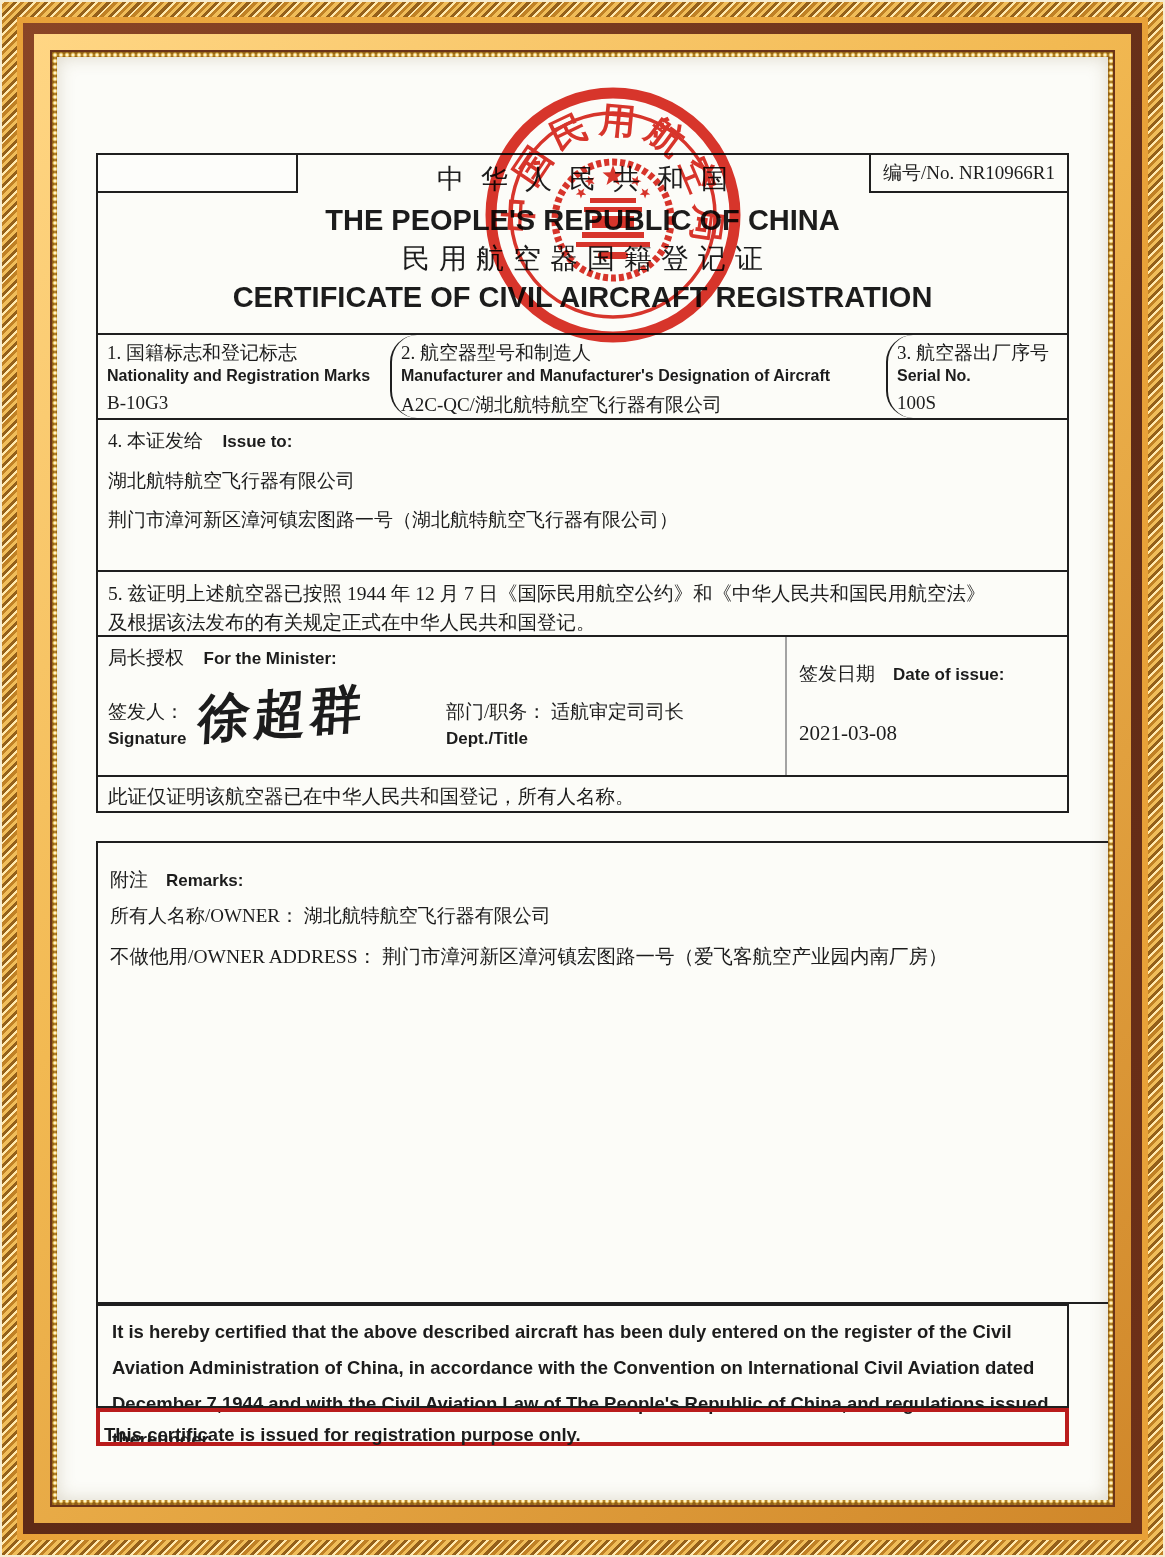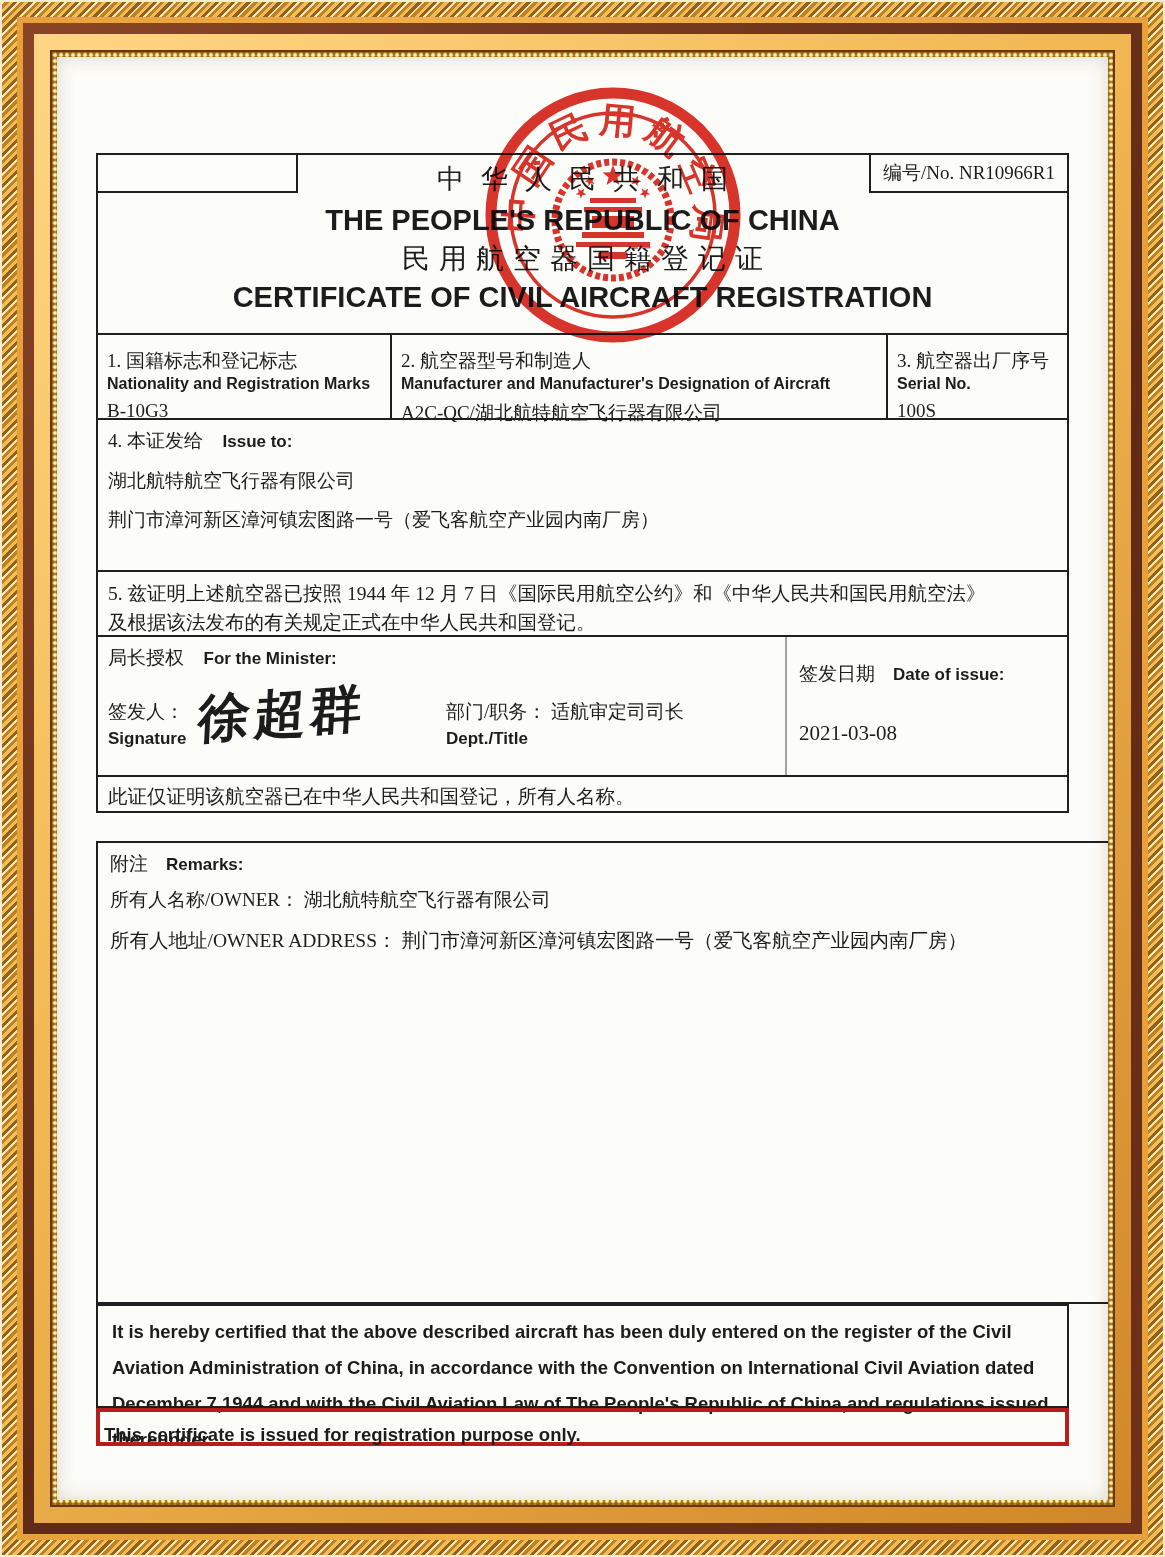--- a/index.html
+++ b/index.html
@@ -25,21 +25,21 @@
   .corner-box{left:0;top:0;width:200px;height:38px;border-right:2px solid #1f1f1f;border-bottom:2px solid #1f1f1f;background:#fdfdfa;}
   .num-box{right:0;top:0;width:198px;height:38px;border-left:2px solid #1f1f1f;border-bottom:2px solid #1f1f1f;
            font-size:19px;text-align:center;line-height:36px;white-space:nowrap;margin-left:20px;}
   .titles{left:0;right:0;top:6px;text-align:center;}
   .t-cn1{font-size:27px;letter-spacing:17px;text-indent:17px;}
   .t-en1{font-family:"Liberation Sans","DejaVu Sans",sans-serif;font-weight:700;font-size:29px;margin-top:7px;}
   .t-cn2{font-size:28px;letter-spacing:9px;text-indent:9px;margin-top:3px;}
   .t-en2{font-family:"Liberation Sans","DejaVu Sans",sans-serif;font-weight:700;font-size:29px;margin-top:3px;}
   .row{left:0;width:100%;border-top:2px solid #1f1f1f;}
   .row1{top:178px;height:85px;}
-  .cell{position:absolute;top:0;bottom:0;padding:13px 9px;box-sizing:border-box;}
+  .cell{position:absolute;top:0;bottom:0;padding:5px 9px;box-sizing:border-box;border-radius:27px;}
   .c1{left:0;width:292px;}
   .c2{left:292px;width:496px;border-left:2px solid #1f1f1f;}
   .c3{left:788px;right:0;border-left:2px solid #1f1f1f;}
   .lab-cn{font-size:19px;}
   .lab-en{font-family:"Liberation Sans","DejaVu Sans",sans-serif;font-weight:700;font-size:16px;margin-top:1px;white-space:nowrap;}
   .val{font-size:19px;margin-top:7px;}
   .row2{top:263px;height:152px;padding:8px 10px;box-sizing:border-box;}
   .issue-line{font-size:19px;}
   .en-b{font-family:"Liberation Sans","DejaVu Sans",sans-serif;font-weight:700;font-size:17px;}
   .issue-v1{font-size:19px;margin-top:14px;}
@@ -49,21 +49,21 @@
   .minister-label{position:absolute;left:10px;top:8px;font-size:19px;}
   .sig-label{position:absolute;left:10px;top:62px;font-size:19px;}
   .sig-label-en{position:absolute;left:10px;top:92px;}
   .sig-name{position:absolute;left:100px;top:42px;font-size:52px;font-weight:700;letter-spacing:4px;
             transform:rotate(-4deg) skewX(-7deg);}
   .dept-line{position:absolute;left:348px;top:62px;font-size:19px;}
   .dept-en{position:absolute;left:348px;top:92px;}
   .date-cell{position:absolute;left:687px;top:0;bottom:0;right:0;border-left:2px solid #a3a3a3;padding:24px 12px;box-sizing:border-box;}
   .date-val{margin-top:34px;font-size:21px;}
   .row5{top:620px;height:40px;padding:6px 10px;box-sizing:border-box;font-size:19.5px;}
-  .remarks-box{left:39px;top:784px;width:1032px;height:463px;border:2px solid #1f1f1f;padding:8px 12px;}
+  .remarks-box{left:39px;top:784px;width:1032px;height:463px;border:2px solid #1f1f1f;padding:24px 12px;}
   .remark-owner{font-size:19px;margin-top:10px;}
   .remark-addr{font-size:19.5px;margin-top:9px;width:900px;line-height:37px;}
   .cert-box{left:39px;top:1247px;width:973px;height:104px;border:2px solid #1f1f1f;padding:8px 14px;}
   .cert-text{font-family:"Liberation Sans","DejaVu Sans",sans-serif;font-weight:700;font-size:18.5px;line-height:36px;}
   .purpose-box{left:39px;top:1351px;width:973px;height:38px;border:4px solid #b91c1c;padding:5px 4px;}
   .gap8{display:inline-block;width:10px;}
   
   .seal{position:absolute;left:421px;top:23px;width:270px;height:270px;z-index:5;
         mix-blend-mode:multiply;opacity:.93;}
 </style>
@@ -111,21 +111,21 @@
         </div>
       </div>
 
       <div class="abs row row2">
         <div class="issue-line">
           <span>4. 本证发给</span>
           <span class="gap8"></span>
           <span class="en-b">Issue to:</span>
         </div>
         <div class="issue-v1">湖北航特航空飞行器有限公司</div>
-        <div class="issue-v2">荆门市漳河新区漳河镇宏图路一号（爱飞客航空产业园内南厂房）</div>
+        <div class="issue-v2">荆门市漳河新区漳河镇宏图路一号（湖北航特航空飞行器有限公司）</div>
       </div>
 
       <div class="abs row row3">
         <div>5. 兹证明上述航空器已按照 1944 年 12 月 7 日《国际民用航空公约》和《中华人民共和国民用航空法》</div>
         <div>及根据该法发布的有关规定正式在中华人民共和国登记。</div>
       </div>
 
       <div class="abs row row4">
         <div class="minister-label">
           <span>局长授权</span>
@@ -153,21 +153,21 @@
       <div class="abs row row5">此证仅证明该航空器已在中华人民共和国登记，所有人名称。</div>
     </div>
 
     <div class="abs remarks-box">
       <div>
         <span class="lab-cn">附注</span>
         <span class="gap8"></span>
         <span class="en-b">Remarks:</span>
       </div>
       <div class="remark-owner">所有人名称/OWNER： 湖北航特航空飞行器有限公司</div>
-      <div class="remark-addr">所有人地址/OWNER ADDRESS： 荆门市漳河新区漳河镇宏图路一号（爱飞客航空产业园内南厂房）</div>
+      <div class="remark-addr">不做他用/OWNER ADDRESS： 荆门市漳河新区漳河镇宏图路一号（爱飞客航空产业园内南厂房）</div>
     </div>
 
     <div class="abs cert-box">
       <div class="cert-text">It is hereby certified that the above described aircraft has been duly entered on the register of the Civil Aviation Administration of China, in accordance with the Convention on International Civil Aviation dated December 7,1944 and with the Civil Aviation Law of The People's Republic of China,and regulations issued thereunder.</div>
     </div>
 
     <div class="abs purpose-box">
       <div class="cert-text">This certificate is issued for registration purpose only.</div>
     </div>
 

